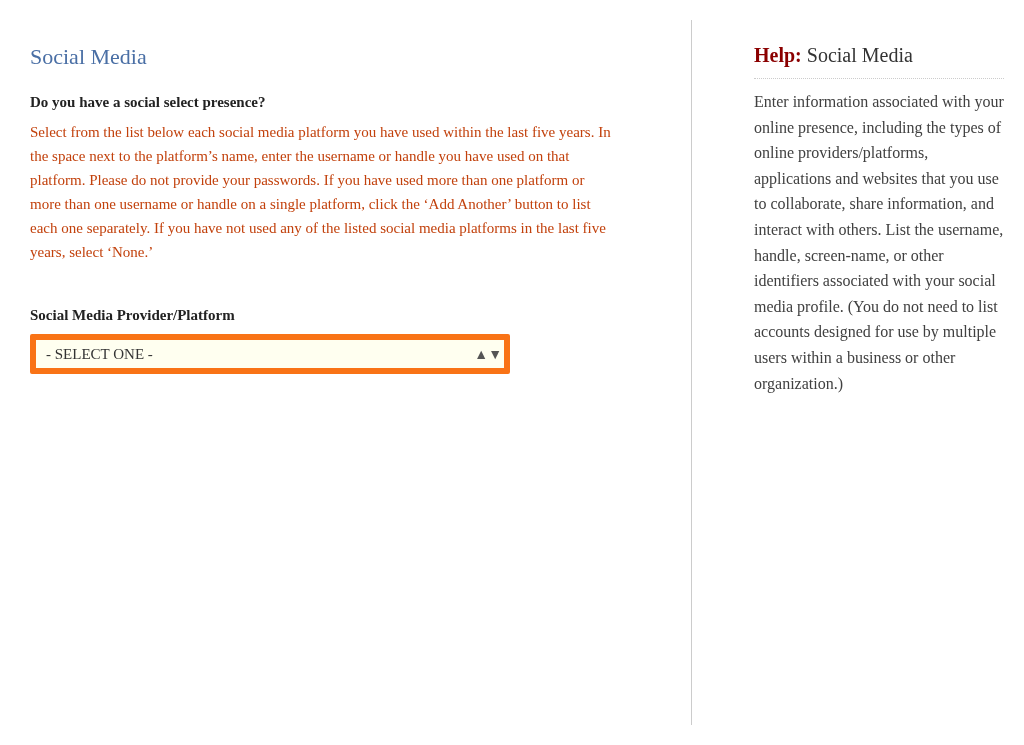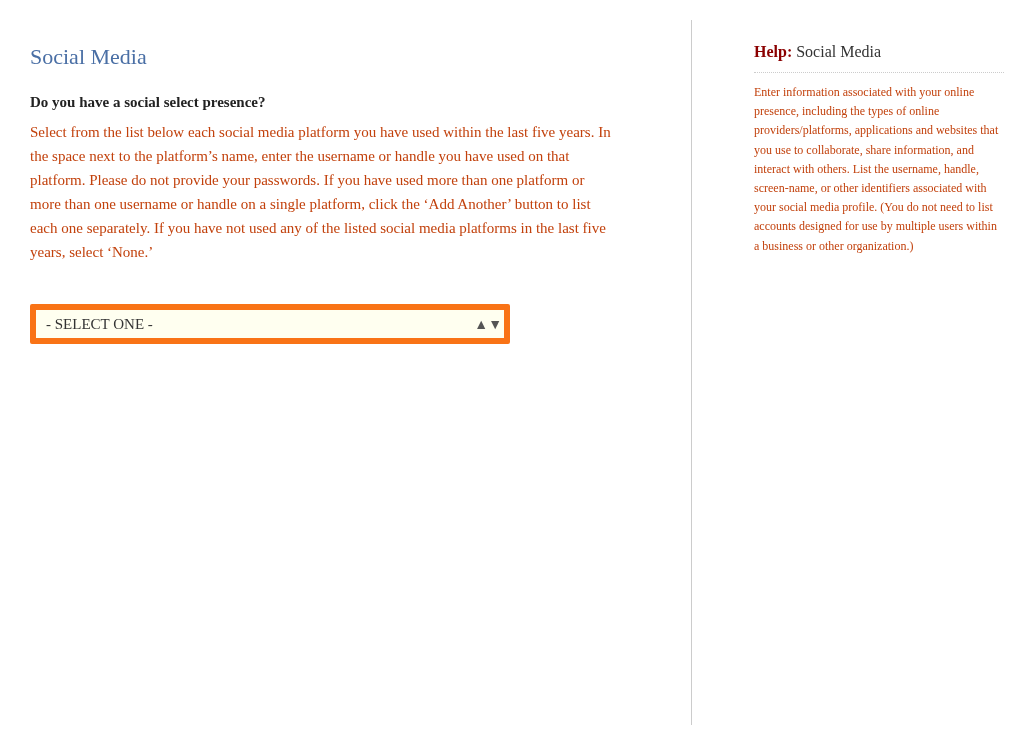--- a/index.html
+++ b/index.html
@@ -102,53 +102,54 @@
       right: 8px;
       top: 50%;
       transform: translateY(-50%);
       pointer-events: none;
       font-size: 14px;
       color: #555;
     }
 
     
     .help-title {
-      font-size: 16px;
+      font-size: 20px;
       font-weight: normal;
       color: #333333;
       margin-bottom: 10px;
       padding-bottom: 8px;
       border-bottom: 1px dotted #cccccc;
       font-family: Liberation Serif, serif;
     }
 
     .help-title .help-keyword {
       color: #8b0000;
       font-weight: bold;
     }
 
     .help-text {
-      font-size: 12px;
-      color: #c2410c;
+      font-size: 16px;
+      color: #404040;
       line-height: 1.6;
     }
   </style>
 </head>
 <body>
 
 <div class="page-container">
 
   <div class="main-content">
     <h1 class="page-title">Social Media</h1>
 
     <p class="question-label">Do you have a social select presence?</p>
 
     <p class="description-text">Select from the list below each social media platform you have used within the last five years. In the space next to the platform’s name, enter the username or handle you have used on that platform. Please do not provide your passwords. If you have used more than one platform or more than one username or handle on a single platform, click the ‘Add Another’ button to list each one separately. If you have not used any of the listed social media platforms in the last five years, select ‘None.’</p>
 
     <div class="form-section">
+      <div class="field-label">Social Media Provider/Platform</div>
 
       <div class="select-wrapper">
         <select id="provider-select">
         <option value="">- SELECT ONE -</option><option value="Facebook">Facebook</option><option value="Twitter">Twitter</option><option value="Instagram">Instagram</option><option value="LinkedIn">LinkedIn</option><option value="YouTube">YouTube</option><option value="TikTok">TikTok</option><option value="Snapchat">Snapchat</option><option value="Pinterest">Pinterest</option><option value="Reddit">Reddit</option><option value="Tumblr">Tumblr</option><option value="None">None</option></select>
         <span class="select-arrow">▲▼</span>
       </div>
     </div>
   </div>
 
   <div class="divider-vertical"></div>

